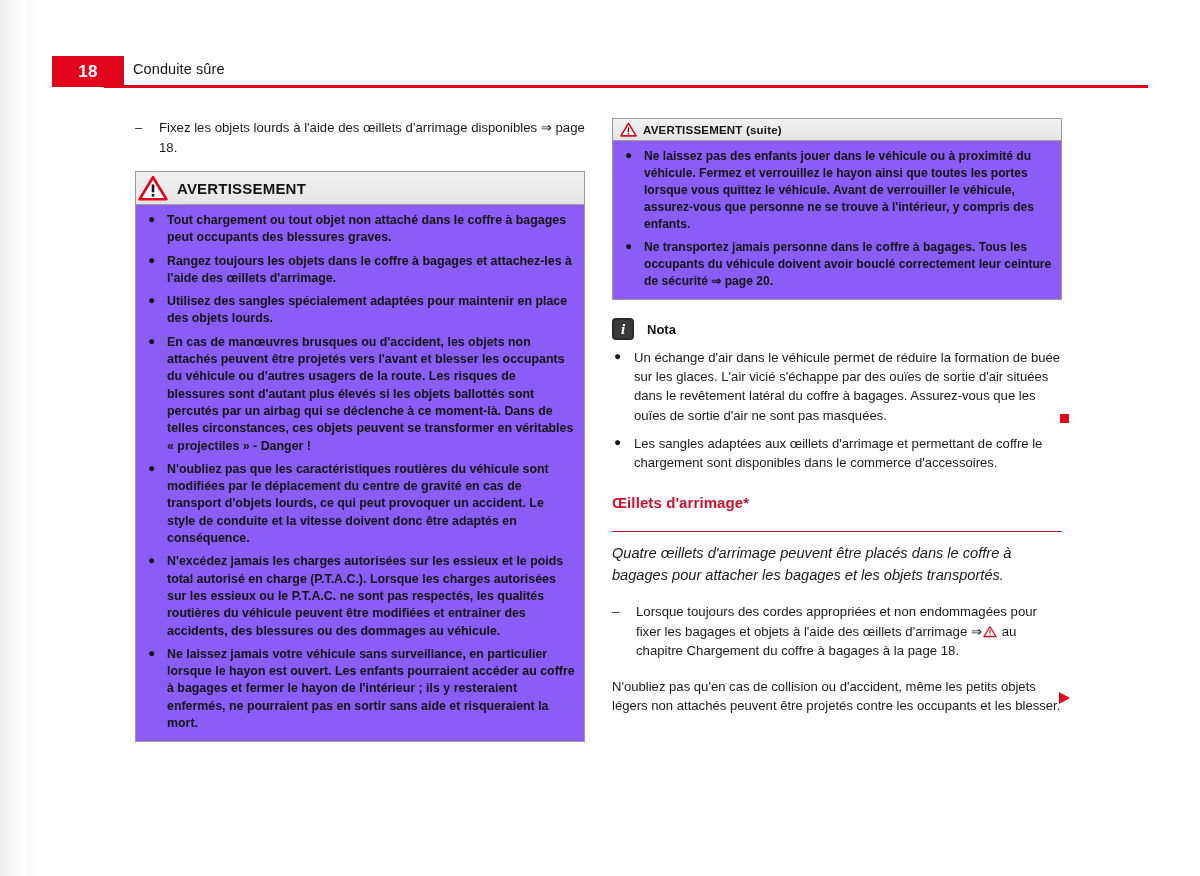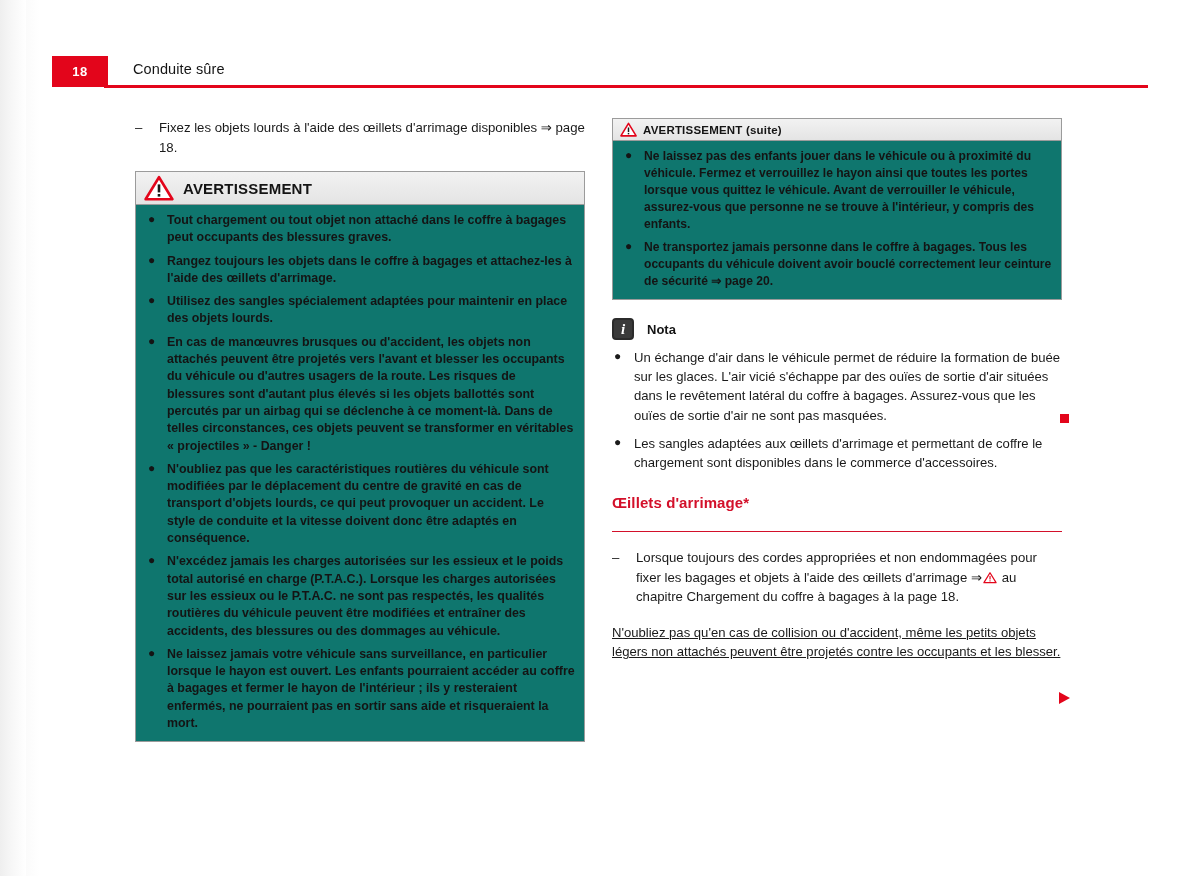--- a/index.html
+++ b/index.html
@@ -37,24 +37,24 @@
 
   
   .header {
     position: absolute;
     left: 0; top: 56px;
     width: 1200px; height: 34px;
   }
   .page-num-box {
     position: absolute;
     left: 52px; top: 0;
-    width: 56px; height: 31px;
+    width: 72px; height: 31px;
     background: #e3051b;
     color: #ffffff;
-    font-size: 13px;
+    font-size: 17px;
     font-weight: bold;
     letter-spacing: .4px;
     display: flex;
     align-items: center;
     justify-content: center;
   }
   .header-title {
     position: absolute;
     left: 133px; top: 5px;
     font-size: 14.5px;
@@ -91,31 +91,31 @@
     margin-bottom: 6px;
   }
   .dash-item .dash {
     position: absolute;
     left: 0; top: 0;
   }
 
   
   .warn-box {
     border: 1px solid #9b9b9b;
-    background: #0f766e;
+    background: #8b5cf6;
     box-sizing: border-box;
   }
   .warn-head {
     background: linear-gradient(to bottom, #f2f2f2, #e4e4e4);
     border-bottom: 1px solid #9b9b9b;
     display: flex;
     align-items: center;
     box-sizing: border-box;
   }
-  .warn-head.big { height: 33px; padding: 0 0 0 8px; }
+  .warn-head.big { height: 33px; padding: 0 0 0 2px; }
   .warn-head.small { height: 22px; padding: 0 0 0 7px; }
   .warn-title {
     font-weight: bold;
     color: #141414;
     letter-spacing: .2px;
   }
   .warn-head.big .warn-title { font-size: 15px; margin-left: 9px; }
   .warn-head.small .warn-title { font-size: 11.5px; margin-left: 6px; }
 
   .tri-icon { display: block; }
@@ -201,21 +201,20 @@
     line-height: 21.5px;
     color: #1a1a1a;
     margin-top: 11px;
     width: 443px;
   }
   .body-para {
     font-size: 13.1px;
     line-height: 19.4px;
     color: #1a1a1a;
     margin-top: 16px;
-    text-decoration: underline;
   }
 
   
   .red-square {
     position: absolute;
     left: 1060px; top: 414px;
     width: 9px; height: 9px;
     background: #e3051b;
   }
   .red-arrow {
@@ -321,20 +320,21 @@
     <div class="nota-bullet">
       <span class="bul">●</span>
       <span>Un échange d'air dans le véhicule permet de réduire la formation de buée sur les glaces. L'air vicié s'échappe par des ouïes de sortie d'air situées dans le revêtement latéral du coffre à bagages. Assurez-vous que les ouïes de sortie d'air ne sont pas masquées.</span>
     </div>
     <div class="nota-bullet">
       <span class="bul">●</span>
       <span>Les sangles adaptées aux œillets d'arrimage et permettant de coffre le chargement sont disponibles dans le commerce d'accessoires.</span>
     </div>
 
     <div class="sec-head">Œillets d'arrimage*</div>
+    <div class="intro">Quatre œillets d'arrimage peuvent être placés dans le coffre à bagages pour attacher les bagages et les objets transportés.</div>
 
     <div class="dash-item" style="margin-top:16px;">
       <span class="dash">–</span>
       <span>Lorsque toujours des cordes appropriées et non endommagées pour fixer les bagages et objets à l'aide des œillets d'arrimage ⇒</span><svg class="inline-tri" width="14" height="13" viewBox="0 0 30 26">
           <path d="M15 2.8 L28 24 L2 24 Z" fill="#ffffff" stroke="#e3051b" stroke-width="2.6" stroke-linejoin="round"></path>
           <rect x="13.8" y="9.6" width="2.5" height="7.6" fill="#e3051b"></rect>
           <rect x="13.8" y="19" width="2.5" height="2.5" fill="#e3051b"></rect>
         </svg> <span>au chapitre Chargement du coffre à bagages à la page 18.</span>
     </div>
 

